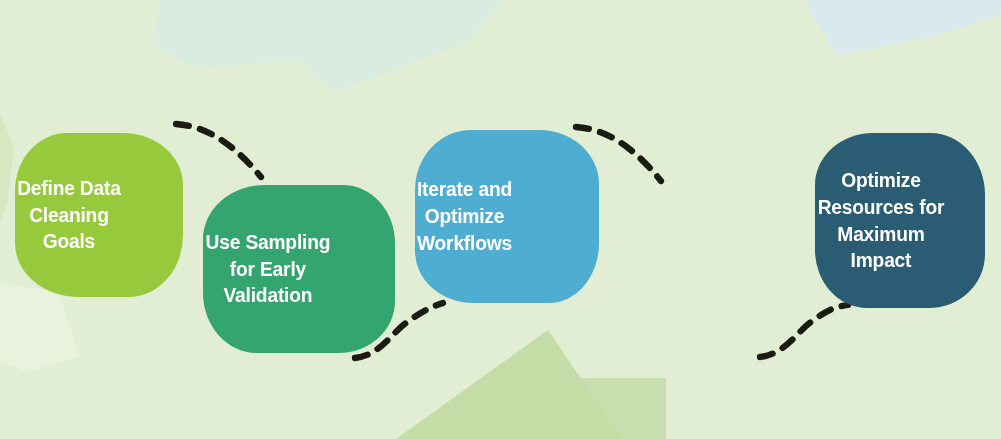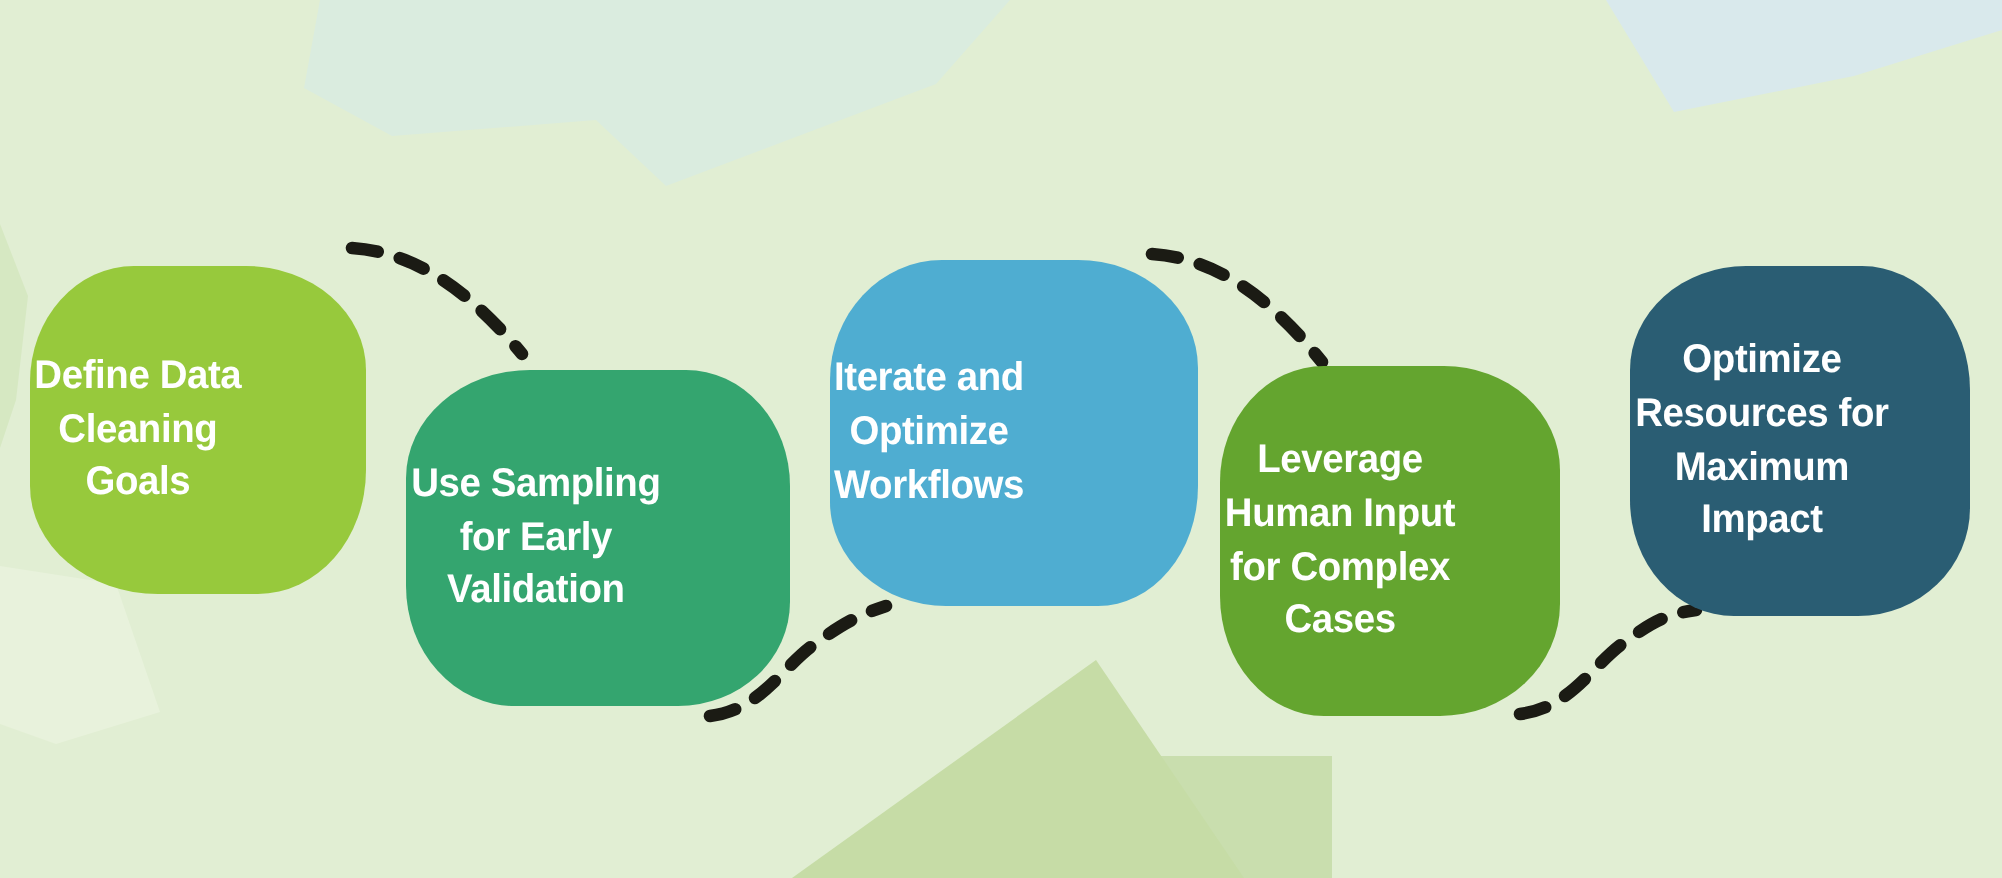--- a/index.html
+++ b/index.html
@@ -70,26 +70,20 @@
 for Early
 Validation</div>
   </div>
 
   <div class="card card3" style="--bg: #4fadd1;">
     <div class="label">Iterate and
 Optimize
 Workflows</div>
   </div>
 
-  <div class="card card4" style="--bg: #64a52f;">
-    <div class="label">Leverage
-Human Input
-for Complex
-Cases</div>
-  </div>
 
   <div class="card card5" style="--bg: #2a5d73;">
     <div class="label">Optimize
 Resources for
 Maximum
 Impact</div>
   </div>
 
 </div>
 

